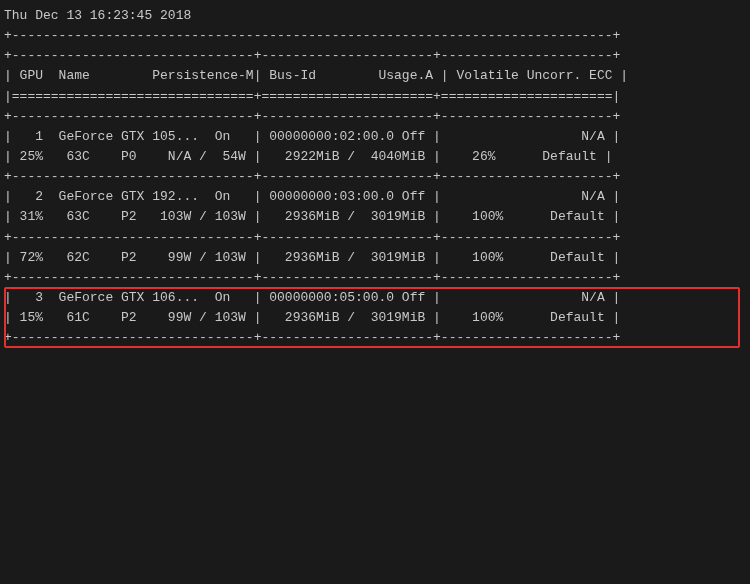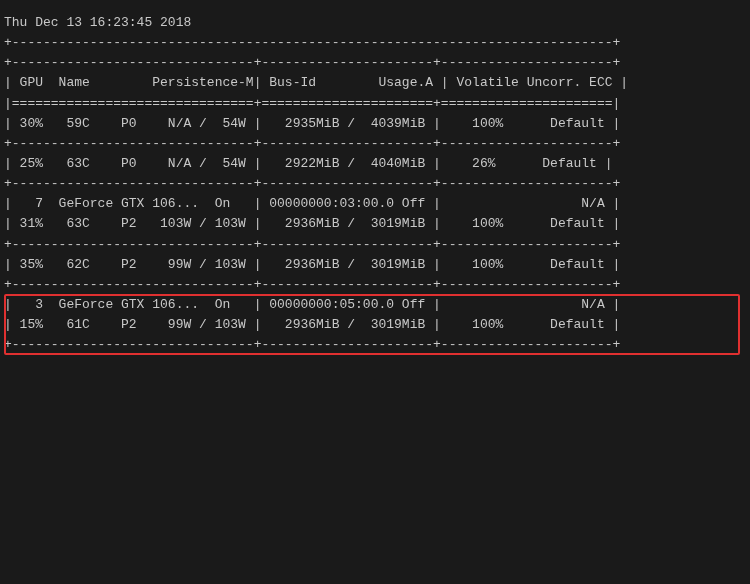--- a/index.html
+++ b/index.html
@@ -7,21 +7,21 @@
       background-color: #1a1a1a;
       font-family: 'Courier New', Courier, monospace;
       font-size: 13px;
       color: #c8c8c8;
       width: 750px;
       height: 584px;
       overflow: hidden;
     }
     .terminal {
       background-color: #1a1a1a;
-      padding: 13px 4px;
+      padding: 6px 4px;
       width: 750px;
       height: 584px;
       position: relative;
       font-family: Liberation Mono, monospace;
     }
     .line {
       white-space: pre;
       line-height: 1.55;
       color: #c8c8c8;
     }
@@ -35,31 +35,31 @@
 </head>
 <body>
 
 <div class="terminal">
   <div class="line">Thu Dec 13 16:23:45 2018</div>
   <div class="line">+-----------------------------------------------------------------------------+</div>
   <div class="line">+-------------------------------+----------------------+----------------------+</div>
   <div class="line">| GPU  Name        Persistence-M| Bus-Id        Usage.A | Volatile Uncorr. ECC |</div>
   <div class="line">|===============================+======================+======================|</div>
 
-  <div class="line">| 30%   59C    P0    N/A /  54W |   2935MiB /  4039MiB |    100%      Default |</div>
   <div class="line">+-------------------------------+----------------------+----------------------+</div>
 
+  <div class="line">|   1  GeForce GTX 105...  On   | 00000000:02:00.0 Off |                  N/A |</div>
   <div class="line">| 25%   63C    P0    N/A /  54W |   2922MiB /  4040MiB |    26%      Default |</div>
   <div class="line">+-------------------------------+----------------------+----------------------+</div>
 
-  <div class="line">|   7  GeForce GTX 106...  On   | 00000000:03:00.0 Off |                  N/A |</div>
+  <div class="line">|   2  GeForce GTX 192...  On   | 00000000:03:00.0 Off |                  N/A |</div>
   <div class="line">| 31%   63C    P2   103W / 103W |   2936MiB /  3019MiB |    100%      Default |</div>
   <div class="line">+-------------------------------+----------------------+----------------------+</div>
 
-  <div class="line">| 35%   62C    P2    99W / 103W |   2936MiB /  3019MiB |    100%      Default |</div>
+  <div class="line">| 72%   62C    P2    99W / 103W |   2936MiB /  3019MiB |    100%      Default |</div>
   <div class="line">+-------------------------------+----------------------+----------------------+</div>
 
   <div style="position:relative;">
     <div class="line">|   3  GeForce GTX 106...  On   | 00000000:05:00.0 Off |                  N/A |</div>
     <div class="line">| 15%   61C    P2    99W / 103W |   2936MiB /  3019MiB |    100%      Default |</div>
     <div class="line">+-------------------------------+----------------------+----------------------+</div>
     <div class="red-box" style="top:-1px; left:0px; right:6px; bottom:0px;"></div>
   </div>
 </div>
 

